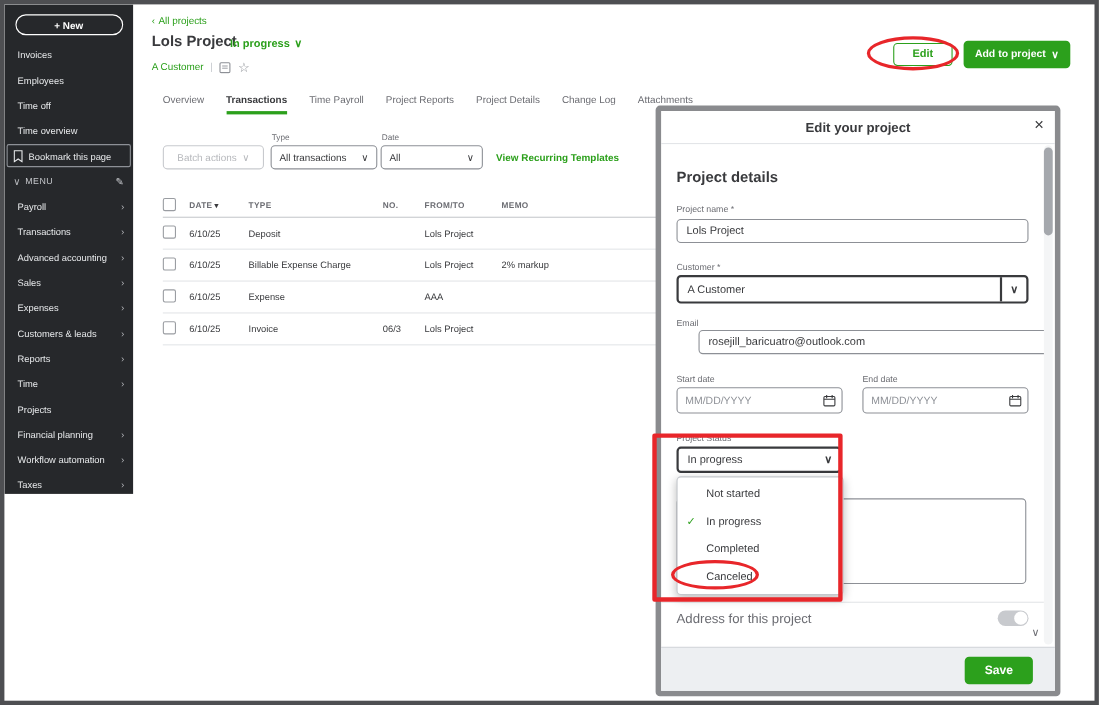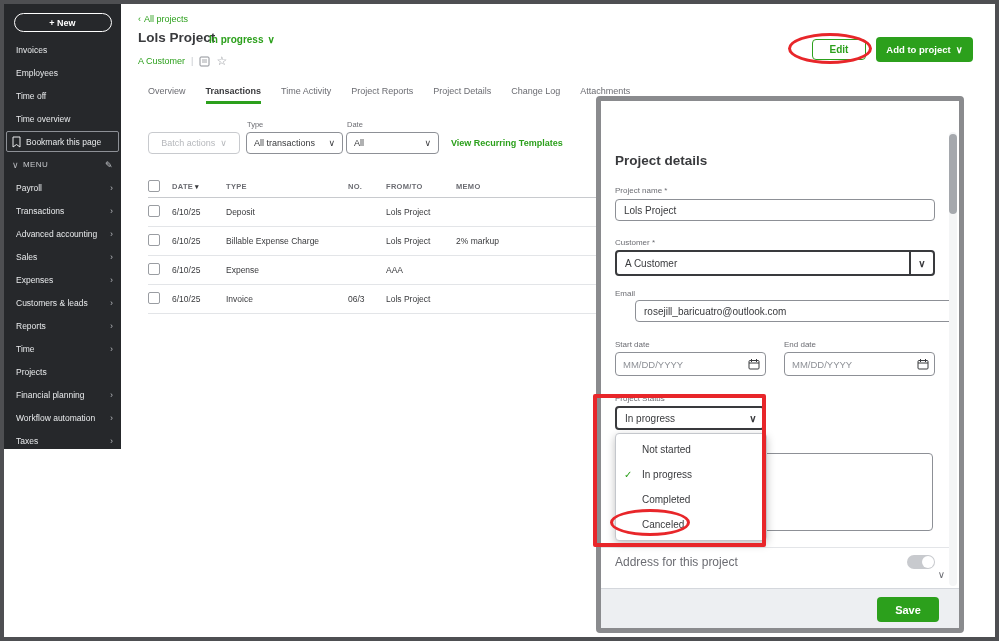--- a/index.html
+++ b/index.html
@@ -181,21 +181,21 @@
     </div>
     <button class="edit-btn">Edit</button>
     <button class="add-btn">
       <span>Add to project</span>
       <span>∨</span>
     </button>
 
     <div class="tabs">
       <div class="tab"><span>Overview</span></div>
       <div class="tab active"><span>Transactions</span></div>
-      <div class="tab"><span>Time Activity</span></div>
+      <div class="tab"><span>Time Payroll</span></div>
       <div class="tab"><span>Project Reports</span></div>
       <div class="tab"><span>Project Details</span></div>
       <div class="tab"><span>Change Log</span></div>
       <div class="tab"><span>Attachments</span></div>
     </div>
 
     <span class="filter-label" style="left:243px;top:116px">Type</span>
     <span class="filter-label" style="left:343px;top:116px">Date</span>
     <div class="batch-btn">
       <span>Batch actions</span>
@@ -249,20 +249,24 @@
         <span>6/10/25</span>
         <span>Invoice</span>
         <span>06/3</span>
         <span>Lols Project</span>
         <span></span>
       </div>
     </div>
   </main>
 
   <section class="modal">
+    <header class="modal-header">
+      <div class="modal-title">Edit your project</div>
+      <button class="modal-close">×</button>
+    </header>
 
     <div class="section-title">Project details</div>
 
     <label class="m-label" style="left:14px;top:85px">Project name *</label>
     <input class="m-input" style="top: 98px;" value="Lols Project">
 
     <label class="m-label" style="left:14px;top:137px">Customer *</label>
     <div class="combo" style="top:149px">
       <span class="txt">A Customer</span>
       <span class="dd">∨</span>

